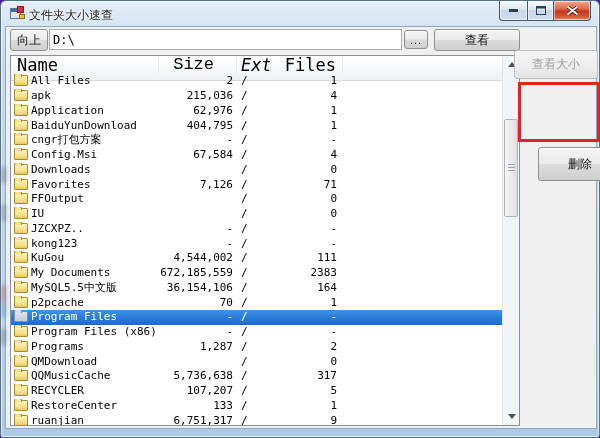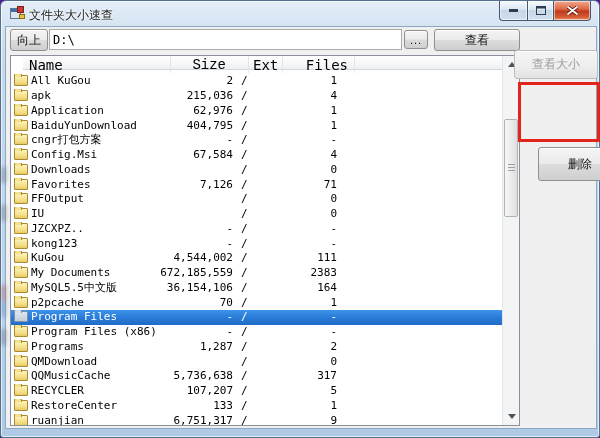--- a/index.html
+++ b/index.html
@@ -42,28 +42,28 @@
        font-size:12px;color:#111;display:flex;align-items:center;justify-content:center;
        box-shadow:inset 0 1px 0 #fff;cursor:default;white-space:nowrap;}
   .up-button{position:absolute;left:4px;top:2px;width:38px;height:22px;}
   .path-input{position:absolute;left:43px;top:2px;width:353px;height:21px;border:1px solid #ababab;
        background:#fff;font-family:"DejaVu Sans Mono",monospace;font-size:12px;padding:1px 3px;color:#000;}
   .browse-button{position:absolute;left:398px;top:3px;width:24px;height:19px;font-size:11px;letter-spacing:1px;}
   .view-button{position:absolute;left:428px;top:2px;width:86px;height:22px;}
 
   
   .listview{position:absolute;left:4px;top:28px;width:510px;height:371px;background:#fff;border:1px solid #8a919c;}
-  .lv-header{position:absolute;left:12px;top:0;right:17px;height:14px;display:grid;
+  .lv-header{position:absolute;left:0;top:0;right:17px;height:25px;display:grid;
              grid-template-columns:148px 78px 34px 72px 1fr;
              background:linear-gradient(180deg,#ffffff 0%,#f6f7f9 60%,#eef0f3 100%);
-             border-bottom:1px solid #d5d8dc;font-family:"DejaVu Sans Mono",monospace;font-size:14px;color:#000;}
+             border-bottom:1px solid #d5d8dc;font-family:"DejaVu Sans Mono",monospace;font-size:17px;color:#000;}
   .hcell{display:flex;align-items:center;border-right:1px solid #e4e6ea;height:17px;overflow:hidden;}
   .hcell.h-name{padding-left:6px;}
   .hcell.h-size{justify-content:flex-end;padding-right:22px;font-family:Liberation Mono, monospace;}
-  .hcell.h-ext{padding-left:4px;}
+  .hcell.h-ext{padding-left:4px;font-style:italic;}
   .hcell.h-files{justify-content:flex-end;padding-right:6px;}
   .hcell.h-rest{border-right:none;}
 
   .list-rows{position:absolute;left:0;top:18px;right:17px;bottom:0;overflow:hidden;}
   .row{position:relative;height:14.75px;display:grid;grid-template-columns:148px 78px 34px 72px 1fr;
        font-family:"DejaVu Sans Mono",monospace;font-size:11px;color:#000;align-items:center;}
   .row .cell{overflow:hidden;white-space:nowrap;line-height:14px;}
   .cell.c-name{padding-left:20px;position:relative;}
   .cell.c-size{text-align:right;padding-right:4px;}
   .cell.c-ext{padding-left:4px;}
@@ -156,21 +156,21 @@
           <div class="hcell h-name">Name</div>
           <div class="hcell h-size">Size</div>
           <div class="hcell h-ext">Ext</div>
           <div class="hcell h-files">Files</div>
           <div class="hcell h-rest"></div>
         </div>
 
         <div class="list-rows">
             <div class="row">
     <div class="cell c-name">
-      <span class="folder-icon"></span><span>All KuGou</span>
+      <span class="folder-icon"></span><span>All Files</span>
     </div>
     <div class="cell c-size">2</div>
     <div class="cell c-ext">/</div>
     <div class="cell c-files">1</div>
     <div class="cell"></div>
   </div>
             <div class="row">
     <div class="cell c-name">
       <span class="folder-icon"></span><span>apk</span>
     </div>

